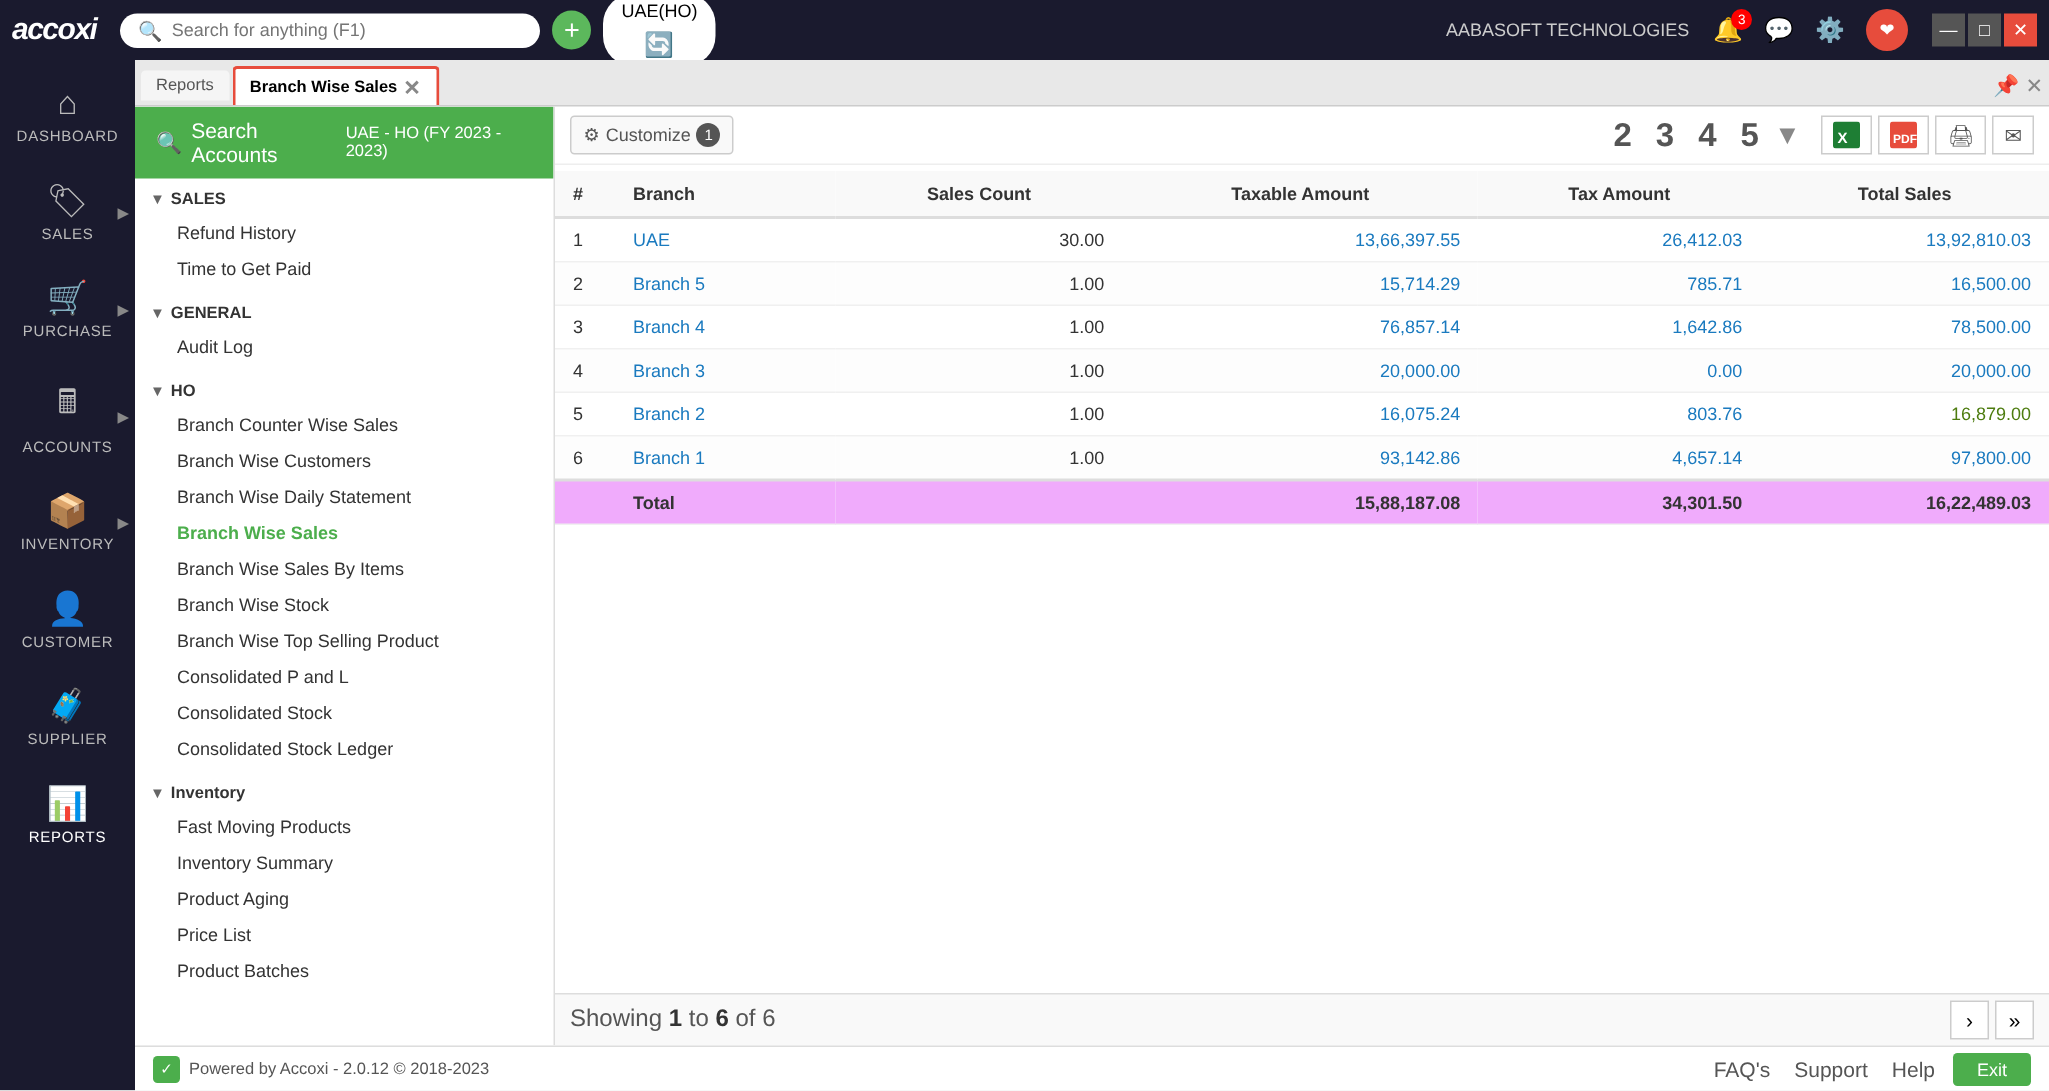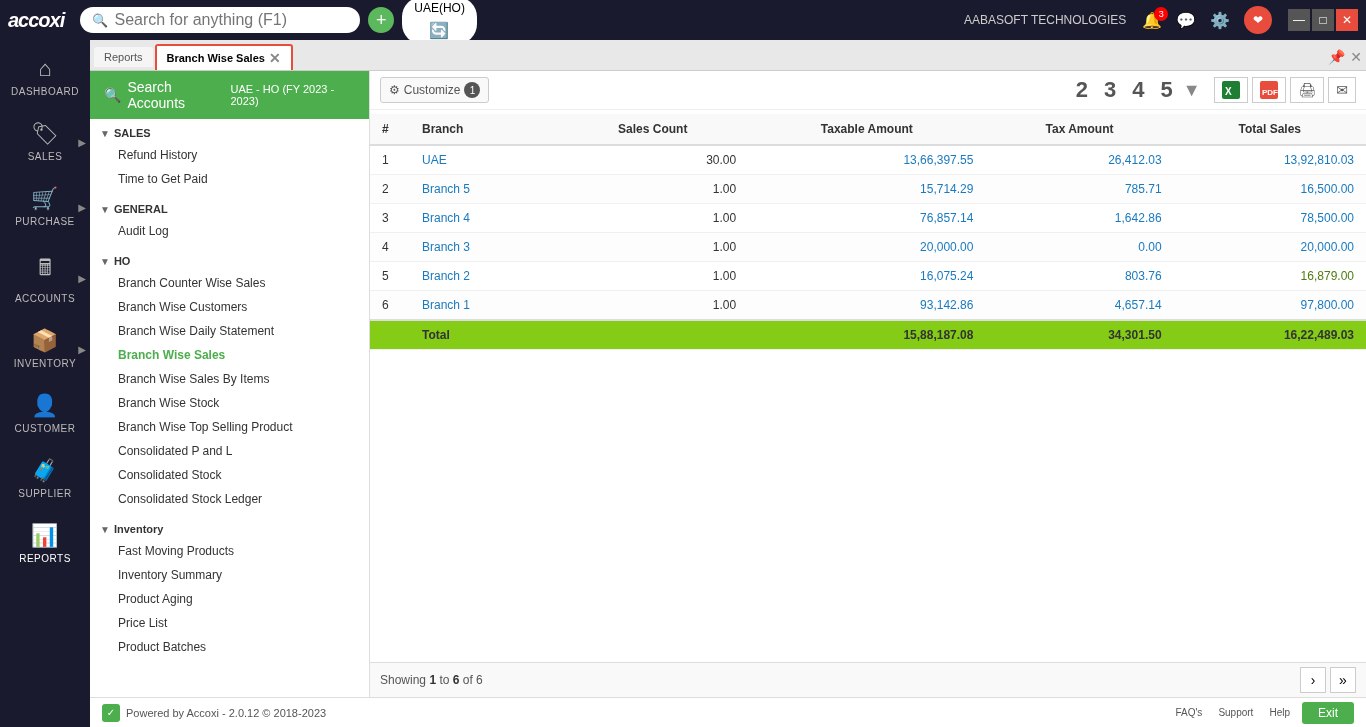--- a/index.html
+++ b/index.html
@@ -2,21 +2,21 @@
 <html><head>
   <meta charset="utf-8">
   <style>
     * { margin: 0; padding: 0; box-sizing: border-box; }
     body { font-family: 'Segoe UI', Arial, sans-serif; font-size: 12px; background: #f0f0f0; width: 1366px; height: 727px; overflow: hidden; display: flex; flex-direction: column; }
 
     
     .topbar { background: #1a1a2e; display: flex; align-items: center; height: 40px; padding: 0 8px; gap: 8px; flex-shrink: 0; }
     .logo { color: white; font-size: 20px; font-weight: bold; font-style: italic; letter-spacing: -1px; margin-right: 8px; }
     .search-bar { background: white; border-radius: 20px; display: flex; align-items: center; padding: 4px 12px; gap: 6px; flex: 0 0 280px; }
-    .search-bar input { border: none; outline: none; font-size: 16px; width: 220px; }
+    .search-bar input { border: none; outline: none; font-size: 12px; width: 220px; }
     .search-icon-top { color: #888; font-size: 13px; }
     .topbar-add { background: #5cb85c; color: white; border: none; border-radius: 50%; width: 26px; height: 26px; font-size: 18px; cursor: pointer; display: flex; align-items: center; justify-content: center; }
     .company-selector { background: white; border-radius: 20px; padding: 4px 12px; display: flex; align-items: center; gap: 6px; font-size: 12px; flex-direction: column; }
     .refresh-btn { color: #aaa; font-size: 16px; cursor: pointer; }
     .topbar-spacer { flex: 1; }
     .company-name { color: #ccc; font-size: 12px; margin-right: 8px; }
     .topbar-icons { display: flex; gap: 14px; align-items: center; }
     .topbar-icon { color: #aaa; font-size: 16px; cursor: pointer; position: relative; }
     .badge { background: red; color: white; border-radius: 50%; font-size: 9px; width: 14px; height: 14px; display: flex; align-items: center; justify-content: center; position: absolute; top: -4px; right: -6px; }
     .avatar { width: 28px; height: 28px; border-radius: 50%; background: #e74c3c; display: flex; align-items: center; justify-content: center; color: white; font-size: 12px; }
@@ -83,36 +83,36 @@
     
     .table-container { flex: 1; overflow-y: auto; padding: 4px 0; }
     table { width: 100%; border-collapse: collapse; }
     th { background: #f9f9f9; border-bottom: 2px solid #ddd; padding: 8px 12px; text-align: left; font-size: 12px; color: #333; font-weight: 600; }
     th.num { text-align: center; }
     td { padding: 7px 12px; border-bottom: 1px solid #f0f0f0; font-size: 12px; color: #333; }
     td.num { text-align: right; }
     td.blue { color: #1a7abf; text-align: right; }
     td.link { color: #1a7abf; text-align: left; cursor: pointer; }
     tr:nth-child(even) { background: #fdfdfd; }
-    tr.total-row { background: #84cc16; font-weight: normal; }
+    tr.total-row { background: #f0abfc; font-weight: normal; }
     tr.total-row td { border-top: 2px solid #ddd; }
 
     
     .footer-bar { display: flex; align-items: center; padding: 4px 10px; border-top: 1px solid #ddd; background: #f9f9f9; flex-shrink: 0; gap: 4px; }
-    .footer-text { font-size: 12px; color: #555; text-align: center; }
+    .footer-text { font-size: 16px; color: #555; text-align: center; }
     .footer-text span.bold { font-weight: bold; color: #333; }
     .footer-spacer { flex: 1; }
     .page-btn { background: white; border: 1px solid #ccc; width: 26px; height: 26px; cursor: pointer; font-size: 14px; display: flex; align-items: center; justify-content: center; }
 
     
     .status-bar { background: white; border-top: 1px solid #ddd; display: flex; align-items: center; padding: 4px 12px; flex-shrink: 0; height: 30px; }
     .powered-by { display: flex; align-items: center; gap: 6px; font-size: 11px; color: #555; }
     .powered-icon { width: 18px; height: 18px; background: #4cae4c; border-radius: 3px; display: flex; align-items: center; justify-content: center; color: white; font-size: 10px; }
     .status-spacer { flex: 1; }
-    .status-links { display: flex; gap: 16px; font-size: 10px; color: #555; }
+    .status-links { display: flex; gap: 16px; font-size: 14px; color: #555; }
     .status-link { cursor: pointer; }
     .exit-btn { background: #4cae4c; color: white; border: none; padding: 4px 16px; font-size: 12px; cursor: pointer; border-radius: 3px; margin-left: 12px; }
 
     .scrollbar::-webkit-scrollbar { width: 6px; }
     .scrollbar::-webkit-scrollbar-thumb { background: #ccc; border-radius: 3px; }
   </style>
 </head>
 <body>
 
 <div class="topbar">

